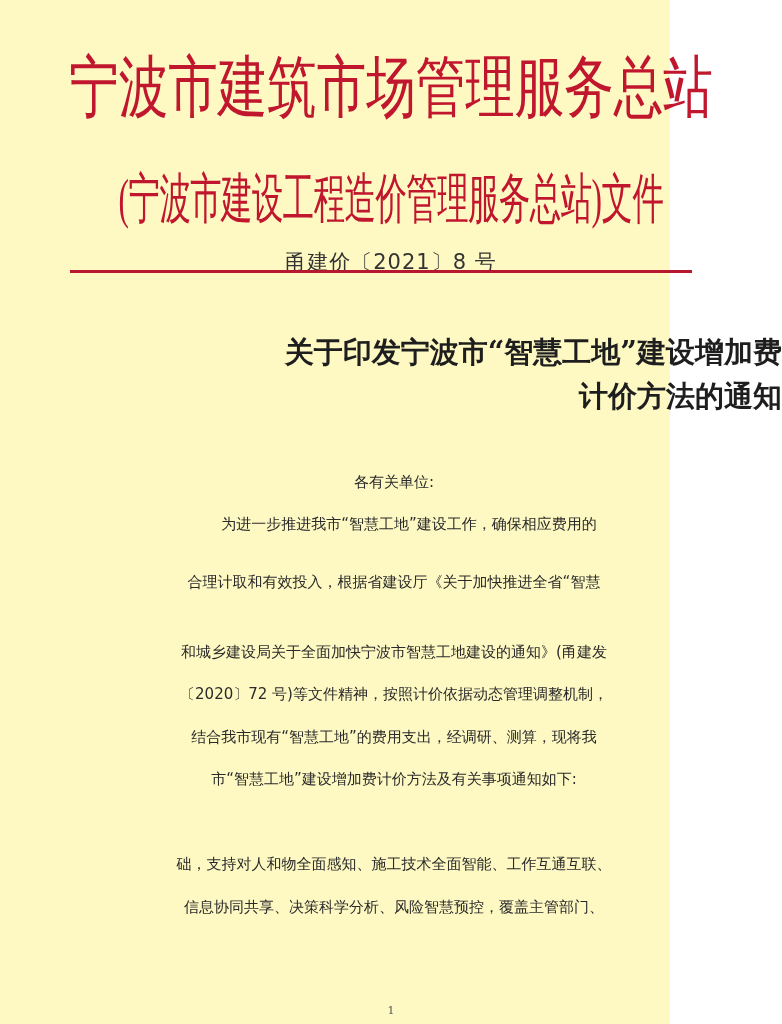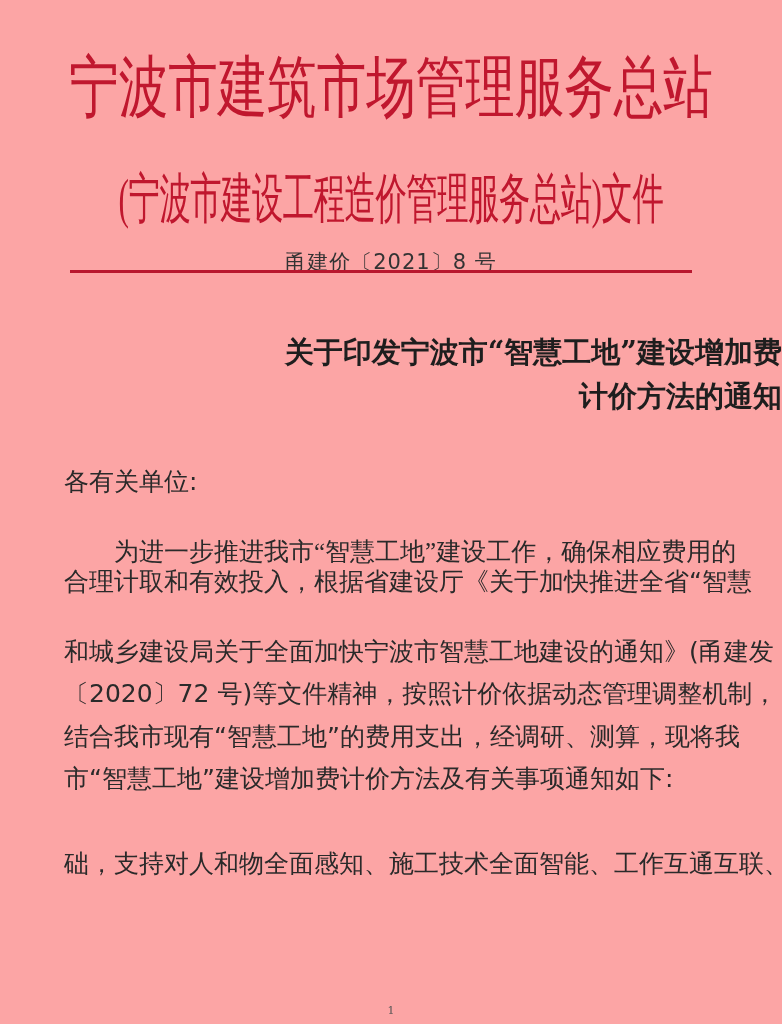--- a/index.html
+++ b/index.html
@@ -11,22 +11,22 @@
       width: 782px;
       height: 1024px;
       position: relative;
       overflow: hidden;
       font-family: "DejaVu Serif", "Liberation Serif", serif;
       color: #222222;
     }
     .page {
       position: absolute;
       left: 0; top: 0;
-      width: 782px; height: 1024px;
-      background: #fca5a5;
+      width: 670px; height: 1024px;
+      background: #fef9c3;
     }
     .red-head {
       position: absolute;
       left: 0;
       width: 782px;
       text-align: center;
       color: #c0172e;
       font-family: "DejaVu Sans", "Liberation Sans", sans-serif;
       white-space: nowrap;
       letter-spacing: 0px;
@@ -89,24 +89,25 @@
       line-height: 44px;
       white-space: nowrap;
     }
     .title1 { top: 330px; }
     .title2 { top: 374px; }
     .body-text {
       position: absolute;
       left: 64px;
       width: 660px;
       font-family: "DejaVu Sans", "Liberation Sans", sans-serif;
-      font-size: 25px;
+      font-size: 15px;
       color: #2a2a2a;
       white-space: nowrap;
       line-height: 30px;
+      text-align: center;
     }
     .page-num {
       position: absolute;
       top: 1004px;
       left: 0;
       width: 782px;
       text-align: center;
       font-family: "DejaVu Serif", "Liberation Serif", serif;
       font-size: 11px;
       color: #555555;
@@ -127,22 +128,23 @@
 
   <div class="docno">甬建价〔2021〕8 号</div>
 
   <div class="red-rule"></div>
 
   <div class="title title1">关于印发宁波市“智慧工地”建设增加费</div>
   <div class="title title2">计价方法的通知</div>
 
   <div class="body-text" style="top:467px;">各有关单位:</div>
 
-  <div class="body-text" style="top:537px;font-family:Liberation Serif, serif;">　　为进一步推进我市“智慧工地”建设工作，确保相应费用的</div>
+  <div class="body-text" style="top:509px;">　　为进一步推进我市“智慧工地”建设工作，确保相应费用的</div>
   <div class="body-text" style="top:552px;margin-top:15px;">合理计取和有效投入，根据省建设厅《关于加快推进全省“智慧</div>
   <div class="body-text" style="top:637px;">和城乡建设局关于全面加快宁波市智慧工地建设的通知》(甬建发</div>
   <div class="body-text" style="top:679px;">〔2020〕72 号)等文件精神，按照计价依据动态管理调整机制，</div>
   <div class="body-text" style="top:722px;">结合我市现有“智慧工地”的费用支出，经调研、测算，现将我</div>
   <div class="body-text" style="top:764px;">市“智慧工地”建设增加费计价方法及有关事项通知如下:</div>
   <div class="body-text" style="top:849px;">础，支持对人和物全面感知、施工技术全面智能、工作互通互联、</div>
+  <div class="body-text" style="top:892px;">信息协同共享、决策科学分析、风险智慧预控，覆盖主管部门、</div>
 
   <div class="page-num">1</div>
 </div>
 
 </body></html>

